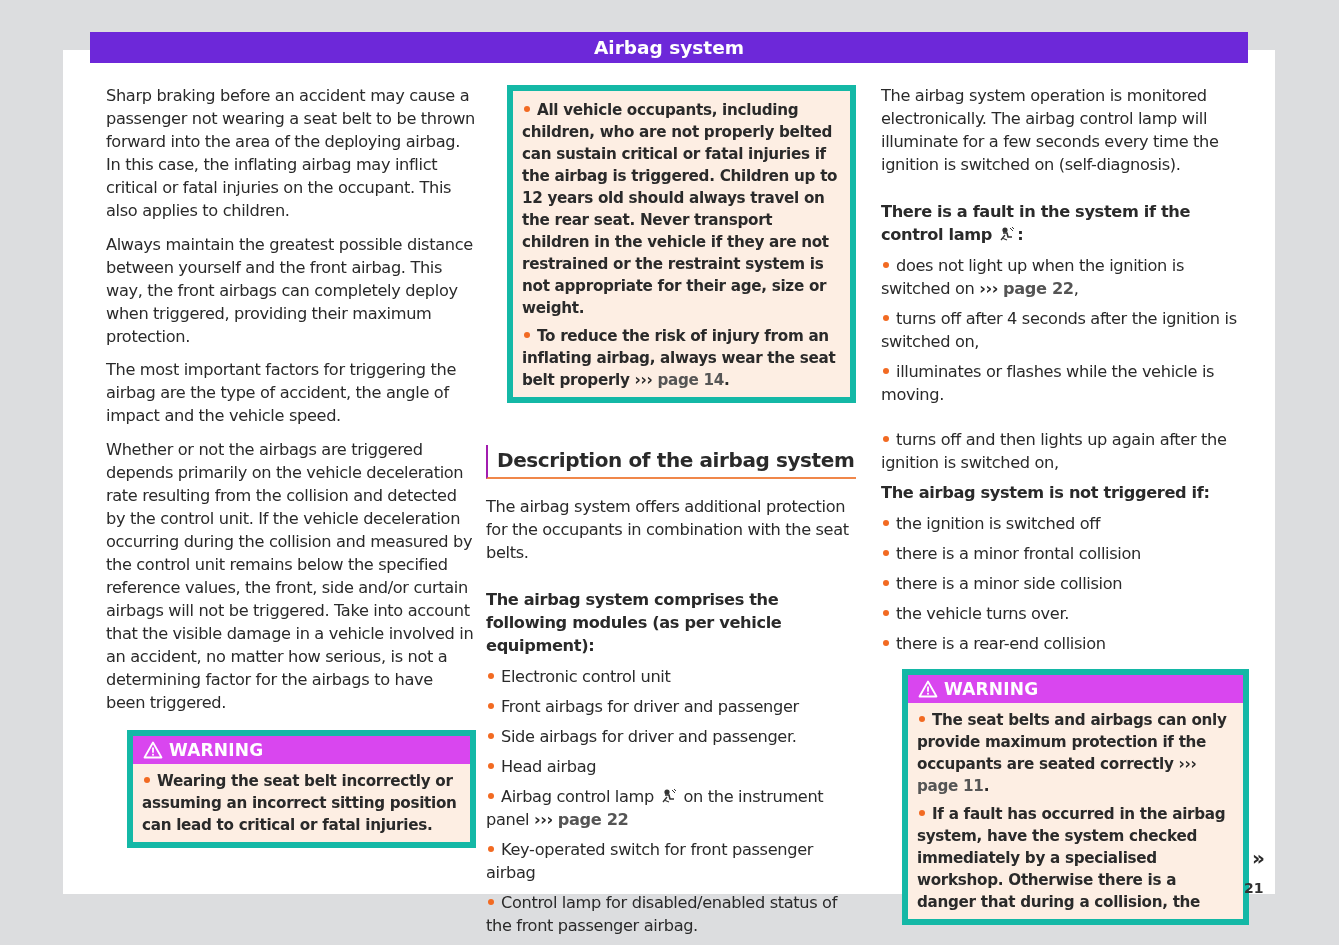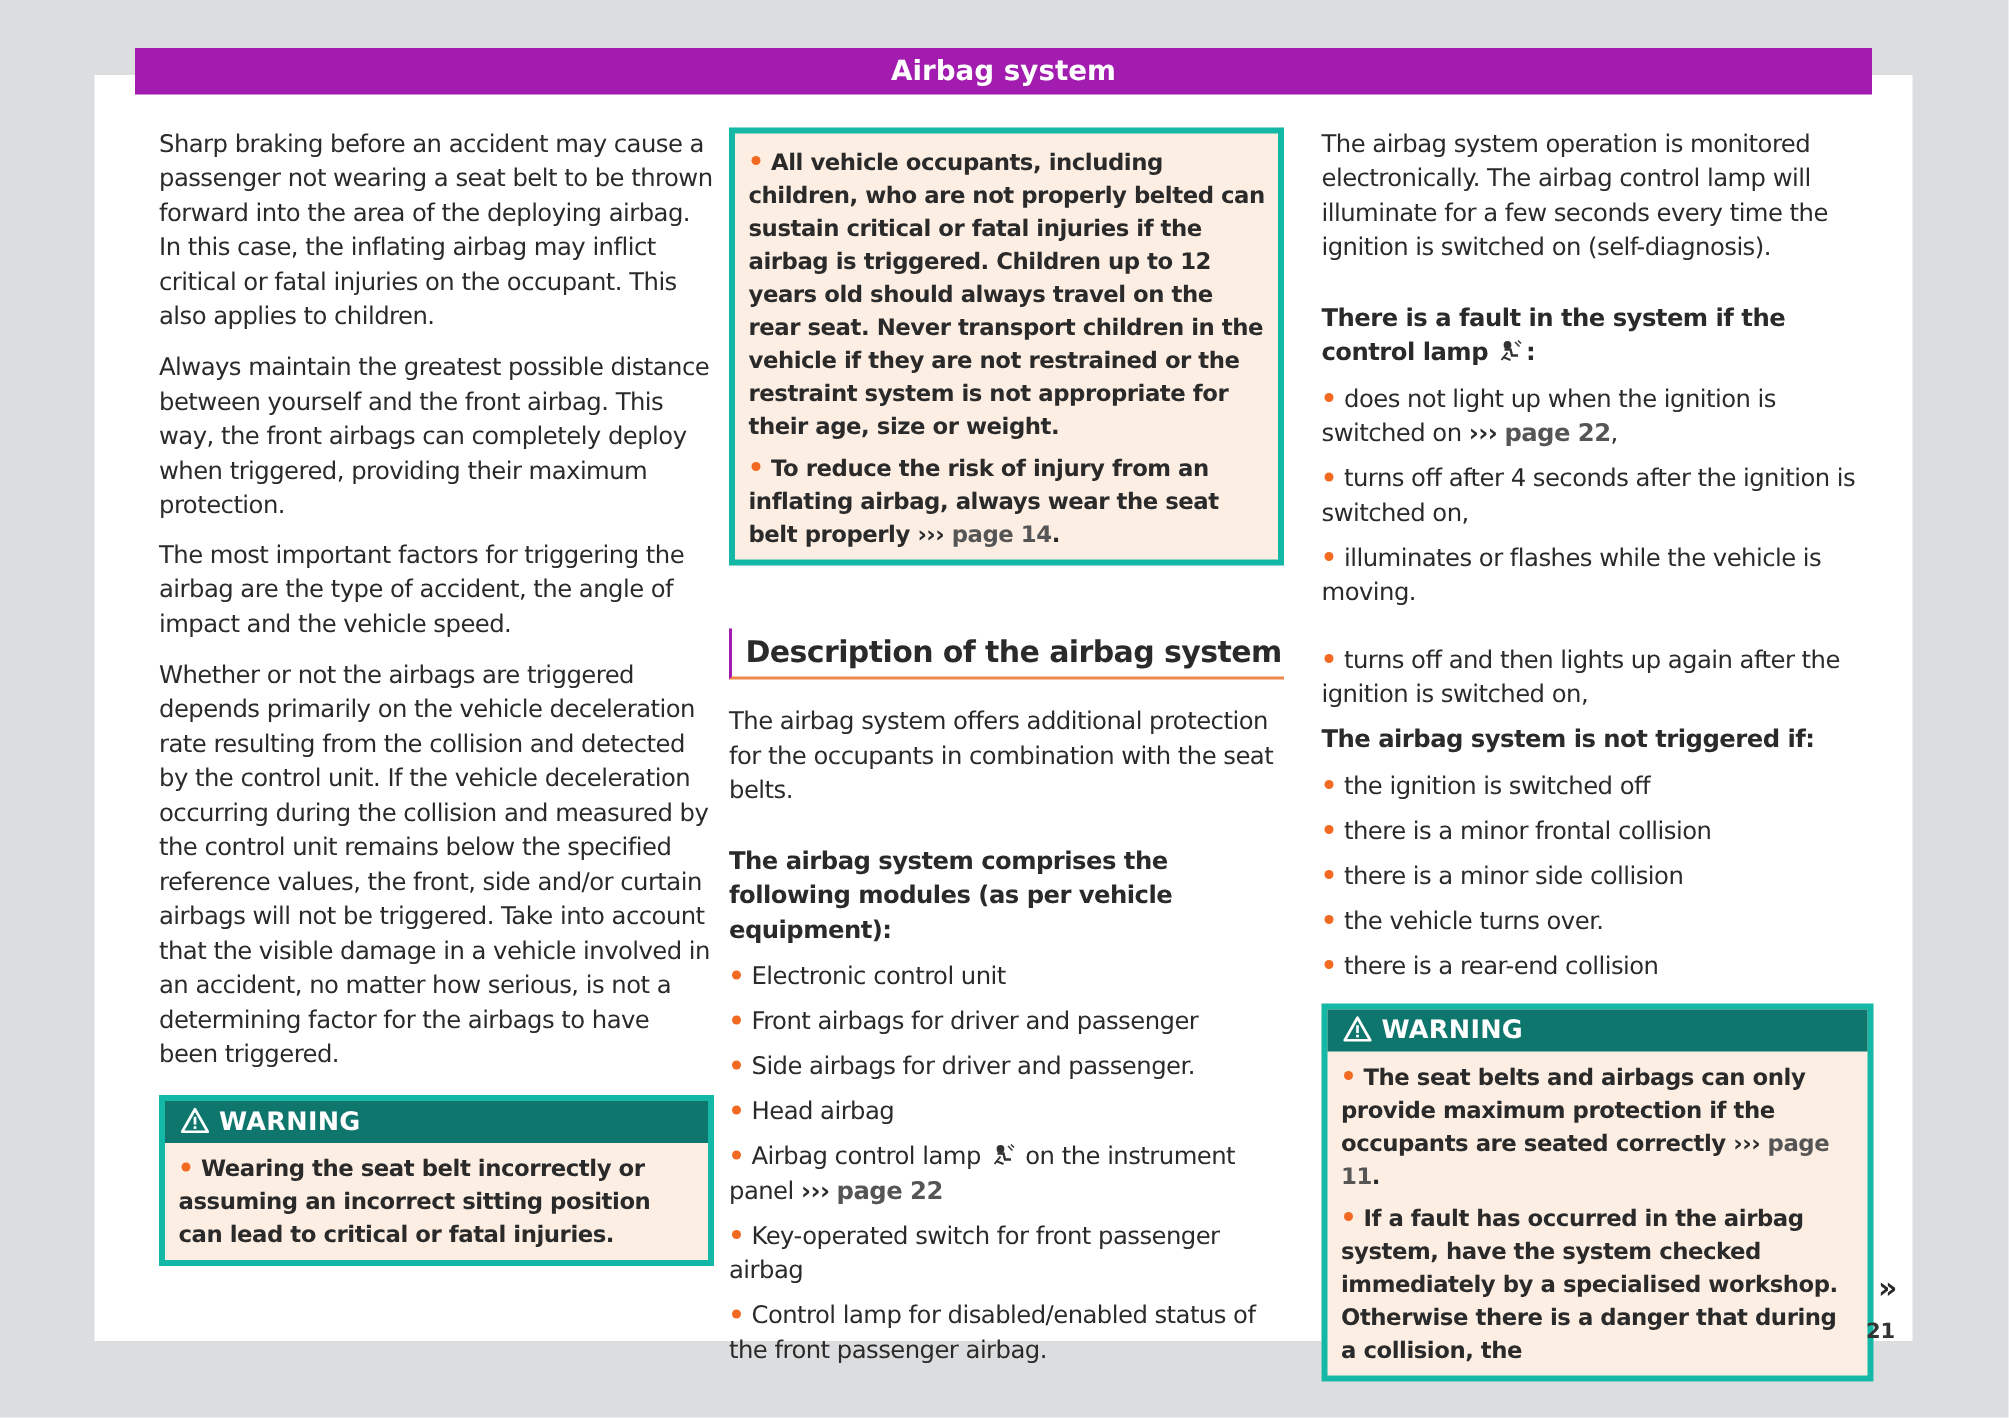--- a/index.html
+++ b/index.html
@@ -4,41 +4,41 @@
 <style>
   html, body { margin:0; padding:0; }
   body {
     width:1339px; height:945px; background:#dcdddf; position:relative; overflow:hidden;
     font-family: "DejaVu Sans", sans-serif; color:#2a2a2a;
   }
   .page {
     position:absolute; left:63px; top:50px; width:1212px; height:844px; background:#ffffff;
   }
   .header-bar {
-    position:absolute; left:90px; top:32px; width:1158px; height:31px; background:#a21caf;
+    position:absolute; left:90px; top:32px; width:1158px; height:31px; background:#6d28d9;
     color:#ffffff; font-weight:bold; font-size:18.5px; text-align:center; line-height:31px;
   }
   .col { position:absolute; top:84px; font-size:16.2px; line-height:23px; letter-spacing:-0.35px; }
   .col1 { left:106px; width:370px; }
   .col2 { left:486px; width:370px; }
   .col3 { left:881px; width:368px; }
   p { margin:0 0 10.5px 0; }
   .bold { font-weight:bold; }
   .bullet {
     display:inline-block; width:6px; height:6px; border-radius:50%; background:#f26a22;
     vertical-align:middle; margin:0 7px 3px 2px;
   }
   .list-item { margin:0 0 7px 0; }
   .link-arrows { font-weight:bold; }
   .link-page { font-weight:bold; color:#555555; }
   .icon-lamp { display:inline-block; width:16px; height:16px; vertical-align:-2px; margin:0 2px; }
 
-  .warnbox { border:4px solid #14b8a6; background:#fdeee3; }
+  .warnbox { border:6px solid #14b8a6; background:#fdeee3;margin-left:21px; }
   .warnbox .warn-head {
-    background:#0f766e; color:#ffffff; font-weight:bold; font-size:17px; height:28px; line-height:28px;
+    background:#d946ef; color:#ffffff; font-weight:bold; font-size:17px; height:28px; line-height:28px;
     padding-left:10px; letter-spacing:0.2px;
   }
   .warn-head svg { vertical-align:-3px; margin-right:6px; }
   .warnbox .warn-body { padding:6px 8px 6px 9px; font-size:15.2px; line-height:22px; font-weight:bold; letter-spacing:-0.3px; }
   .warn-body .witem { margin-bottom:6px; }
   .warn-body .witem:last-child { margin-bottom:0; }
 
   .section-heading {
     border-left:2px solid #a21caf; border-bottom:2px solid #f0874a;
     font-weight:bold; font-size:20px; padding:4px 0 5px 9px; margin:0 0 16px 0; letter-spacing:-0.4px;

